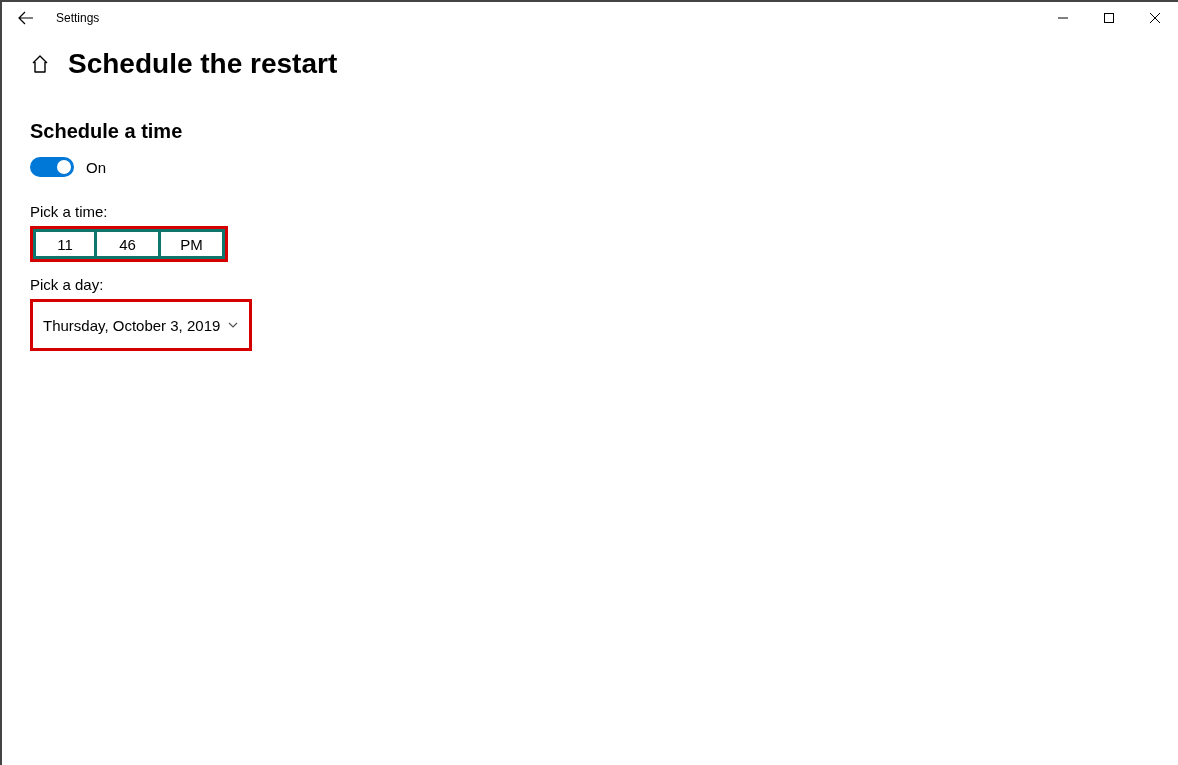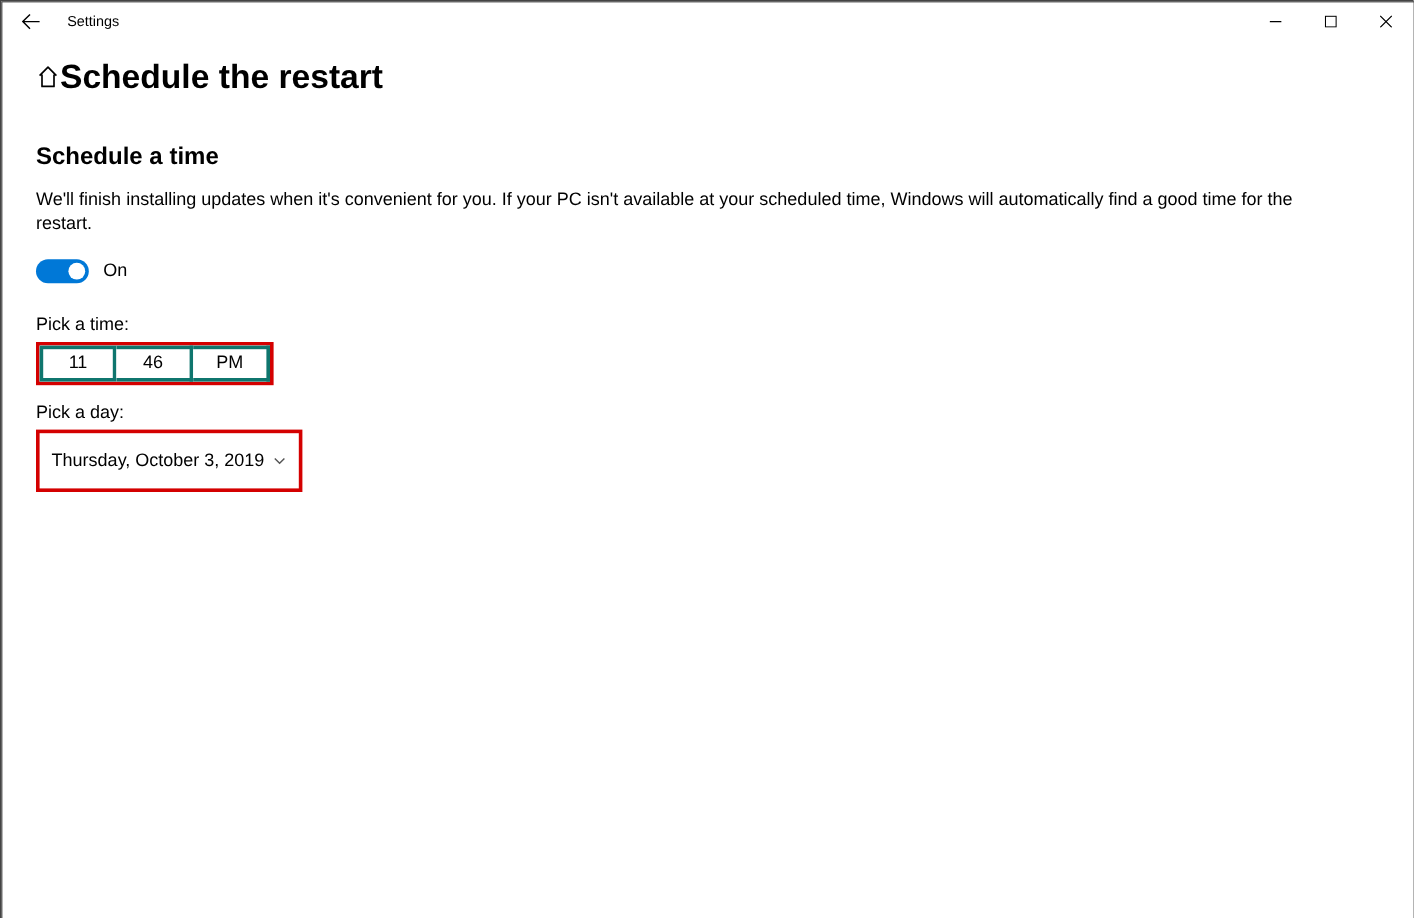--- a/index.html
+++ b/index.html
@@ -32,20 +32,21 @@
   .win-btn {
     width: 46px; height: 32px;
     display: flex; align-items: center; justify-content: center;
   }
   .content {
     padding: 14px 28px 0 28px;
   }
   .header-row {
     display: flex;
     align-items: center;
+    gap: 18px;
     margin-bottom: 40px;
   }
   .page-title {
     font-size: 28px;
     font-weight: 600;
   }
   .section-heading {
     font-size: 20px;
     font-weight: 600;
     margin-bottom: 14px;
@@ -149,21 +150,20 @@
     <span>
       <svg width="20" height="20" viewBox="0 0 20 20">
           <path d="M3 9 L10 2 L17 9 M5 8 V18 H15 V8" stroke="#000" stroke-width="1.4" fill="none" stroke-linejoin="round"></path>
         </svg>
     </span>
     <span class="page-title">Schedule the restart</span>
   </div>
 
   <div class="section-heading">Schedule a time</div>
 
-  <div class="desc">We'll finish installing updates when it's convenient for you. If your PC isn't available at your scheduled time, Windows will automatically find a good time for the restart.</div>
 
   <div class="toggle-row">
     <div class="toggle">
       <div class="toggle-knob"></div>
     </div>
     <span>On</span>
   </div>
 
   <div class="field-label">Pick a time:</div>
   <div class="time-picker">

